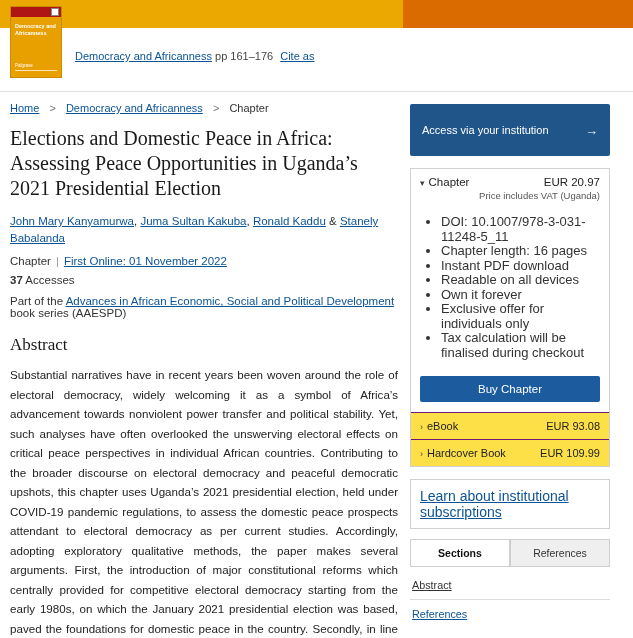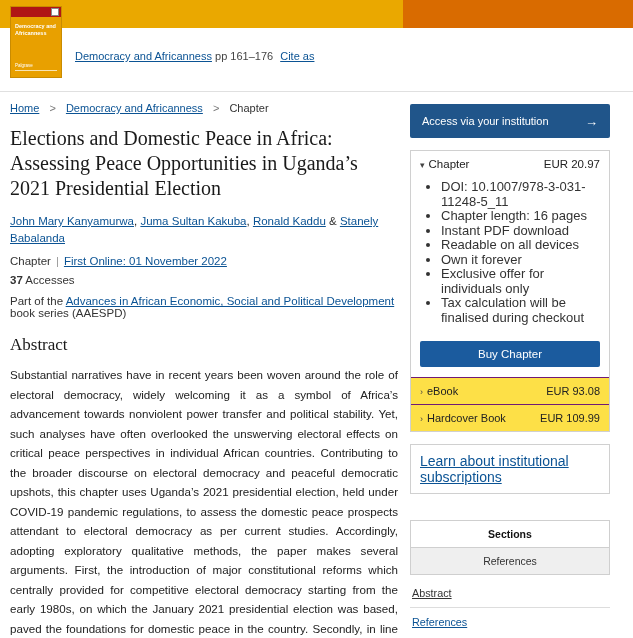--- a/index.html
+++ b/index.html
@@ -168,21 +168,21 @@
     line-height: 19.5px;
     text-align: justify;
     color: #222;
     margin: 0;
   }
 
   
   .inst-btn {
     background: #20558a;
     color: #fff;
-    height: 34px;
+    height: 52px;
     border-radius: 2px;
     display: flex;
     align-items: center;
     justify-content: space-between;
     padding: 0 12px;
     font-size: 11px;
     cursor: pointer;
   }
   .inst-btn .arrow { font-size: 13px; }
 
@@ -238,24 +238,23 @@
 
   .learn {
     border: 1px solid #d0d0d0;
     margin-top: 12px;
     padding: 8px 9px;
     font-size: 14px;
   }
   .learn a { color: #0b5394; text-decoration: underline; }
 
   .tabs {
-    margin-top: 26px;
+    margin-top: 10px;
     display: flex;
     border-bottom: 1px solid #cfcfcf;
-    flex-direction: column;
   }
   .tab {
     flex: 1;
     text-align: center;
     padding: 7px 0;
     font-size: 10.5px;
     background: #efefef;
     border: 1px solid #cfcfcf;
     border-bottom: none;
     color: #333;
@@ -344,20 +343,21 @@
     <div class="inst-btn">
       <span>Access via your institution</span>
       <span class="arrow">→</span>
     </div>
 
     <div class="buybox">
       <div class="bb-head">
         <span class="left"><span class="chev">▾</span><span>Chapter</span></span>
         <span class="price">EUR  20.97</span>
       </div>
+      <div class="bb-vat">Price includes VAT (Uganda)</div>
       <ul class="bb-list">
         <li>DOI: 10.1007/978-3-031-11248-5_11</li>
         <li>Chapter length: 16 pages</li>
         <li>Instant PDF download</li>
         <li>Readable on all devices</li>
         <li>Own it forever</li>
         <li>Exclusive offer for individuals only</li>
         <li>Tax calculation will be finalised during checkout</li>
       </ul>
       <div class="buy-btn">Buy Chapter</div>

